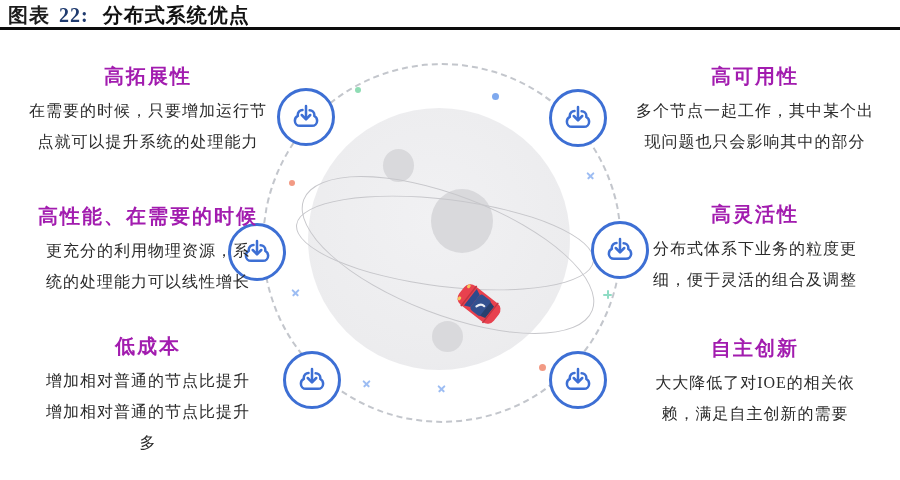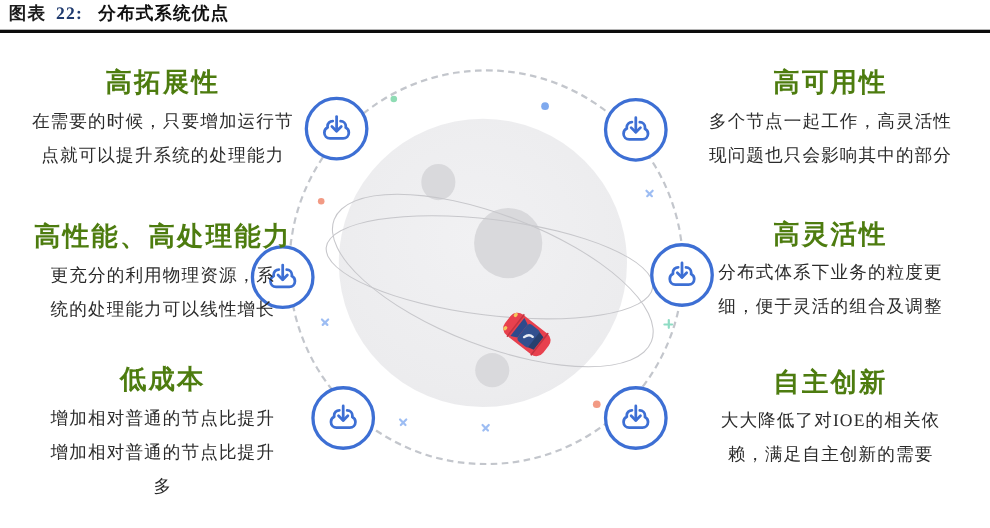--- a/index.html
+++ b/index.html
@@ -5,26 +5,26 @@
   html,body{margin:0;padding:0;background:#fff;}
   #figure{
     position:relative;width:900px;height:480px;background:#fff;overflow:hidden;
     font-family:"Liberation Serif","DejaVu Serif",serif;color:#1c1c1c;
   }
   
   #caption{
     position:absolute;left:0;top:0;width:900px;height:27px;
     border-bottom:3px solid #0c0c0c;
   }
-  #caption .cap-inner{position:absolute;left:8px;top:2px;font-size:16px;font-weight:bold;letter-spacing:1px;}
+  #caption .cap-inner{position:absolute;left:8px;top:2px;font-size:20px;font-weight:bold;letter-spacing:1px;}
   #caption .cap-num{color:#1f3a6e;margin-left:9px;}
   #caption .cap-title{color:#111;margin-left:14px;}
   
   .feature{position:absolute;width:280px;text-align:center;}
-  .feature .ftitle{font-size:24px;font-weight:bold;line-height:24px;margin-bottom:7px;color:#4d7c0f;letter-spacing:2px;}
+  .feature .ftitle{font-size:20px;font-weight:bold;line-height:24px;margin-bottom:7px;color:#a21caf;letter-spacing:2px;}
   .feature .fline{font-size:16px;line-height:31px;color:#2b2b2b;letter-spacing:1px;white-space:nowrap;}
   #feat-0{left:8px;top:64px;}
   #feat-1{left:8px;top:204px;}
   #feat-2{left:8px;top:334px;text-align:center;}
   #feat-3{left:615px;top:64px;}
   #feat-4{left:615px;top:202px;}
   #feat-5{left:615px;top:336px;}
   
   #dashed-ring{
     position:absolute;left:262px;top:63px;width:360px;height:360px;
@@ -148,35 +148,35 @@
   <div class="sparkle x" style="left:437px;top:384px;color:#9dbdf3;"></div>
   <div class="dot" style="left:539px;top:364px;width:7px;height:7px;background:#f29a84;"></div>
 
   <div class="feature" id="feat-0">
     <div class="ftitle">高拓展性</div>
     <div class="fline">在需要的时候，只要增加运行节</div>
     <div class="fline">点就可以提升系统的处理能力</div>
   </div>
 
   <div class="feature" id="feat-1">
-    <div class="ftitle">高性能、高处理能力</div>
+    <div class="ftitle">高性能、在需要的时候</div>
     <div class="fline">更充分的利用物理资源，系</div>
     <div class="fline">统的处理能力可以线性增长</div>
   </div>
 
   <div class="feature" id="feat-2">
     <div class="ftitle">低成本</div>
     <div class="fline">增加相对普通的节点比提升</div>
     <div class="fline">增加相对普通的节点比提升</div>
     <div class="fline">多</div>
   </div>
 
   <div class="feature" id="feat-3">
     <div class="ftitle">高可用性</div>
-    <div class="fline">多个节点一起工作，高灵活性</div>
+    <div class="fline">多个节点一起工作，其中某个出</div>
     <div class="fline">现问题也只会影响其中的部分</div>
   </div>
 
   <div class="feature" id="feat-5">
     <div class="ftitle">自主创新</div>
     <div class="fline">大大降低了对IOE的相关依</div>
     <div class="fline">赖，满足自主创新的需要</div>
   </div>
 
   <div class="feature" id="feat-4">

